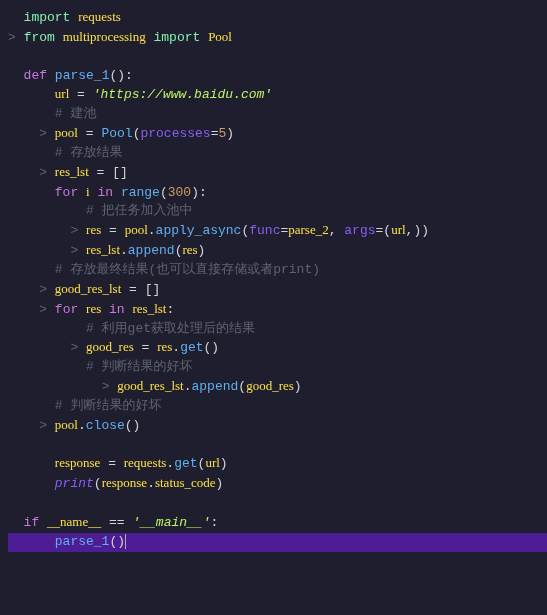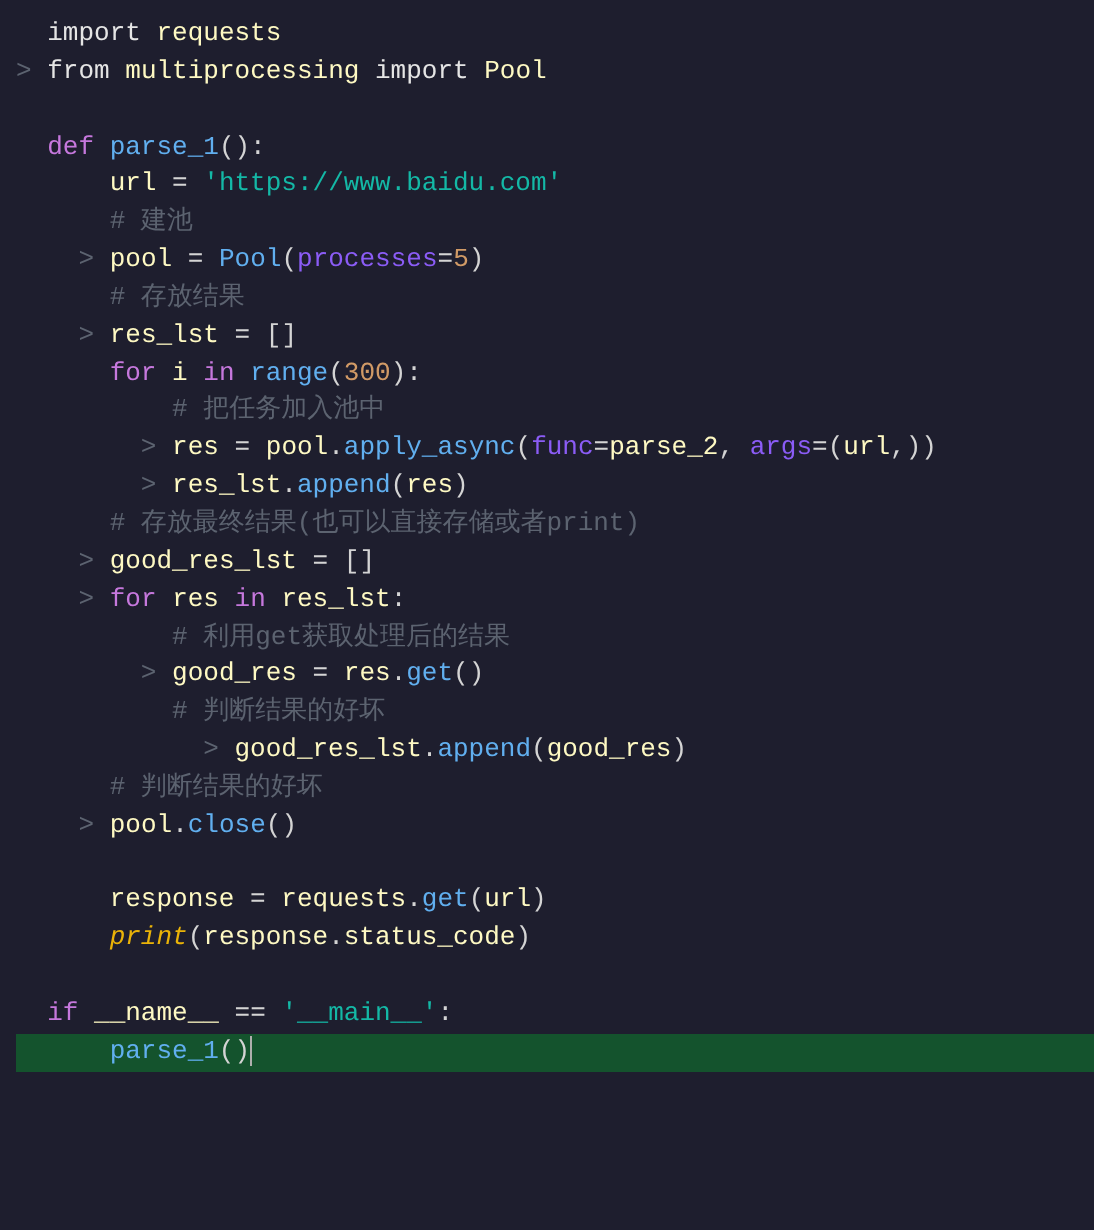--- a/index.html
+++ b/index.html
@@ -8,33 +8,33 @@
       font-family: Consolas, 'Courier New', monospace;
       font-size: 13px;
       line-height: 1.45;
       color: #d4d4d4;
       padding: 8px 0 8px 8px;
       width: 547px;
       height: 615px;
       overflow: hidden;
     }
     .line { white-space: pre; }
-    .kw { color: #e5e5e5; }
+    .kw { color: #86efac; }
     .kw2 { color: #c678dd; }
     .fn { color: #61afef; }
-    .str { color: #14b8a6; }
+    .str { color: #bef264; font-style: italic; }
     .num { color: #d19a66; }
     .param { color: #8b5cf6; }
     .comment { color: #5c6370; }
     .op { color: #d4d4d4; }
-    .ident { color: #fef9c3; }
-    .builtin { color: #eab308; font-style: italic; }
+    .ident { color: #fde047; font-family: Liberation Serif, serif; }
+    .builtin { color: #8b5cf6; font-style: italic; }
     .gutter { color: #5c6370; }
     .cursor { border-right: 1px solid #aeafad; }
-    .hl-line { background: #14532d; display: inline-block; width: 100%; }
+    .hl-line { background: #4c1d95; display: inline-block; width: 100%; }
   </style>
 </head>
 <body>
 
 <div>
 <div class="line">  <span class="kw">import</span> <span class="ident">requests</span></div>
 <div class="line"><span class="gutter">&gt;</span> <span class="kw">from</span> <span class="ident">multiprocessing</span> <span class="kw">import</span> <span class="ident">Pool</span></div>
 <div class="line"> </div>
 <div class="line">  <span class="kw2">def</span> <span class="fn">parse_1</span><span class="op">():</span></div>
 <div class="line">      <span class="ident">url</span> <span class="op">=</span> <span class="str">'https://www.baidu.com'</span></div>

